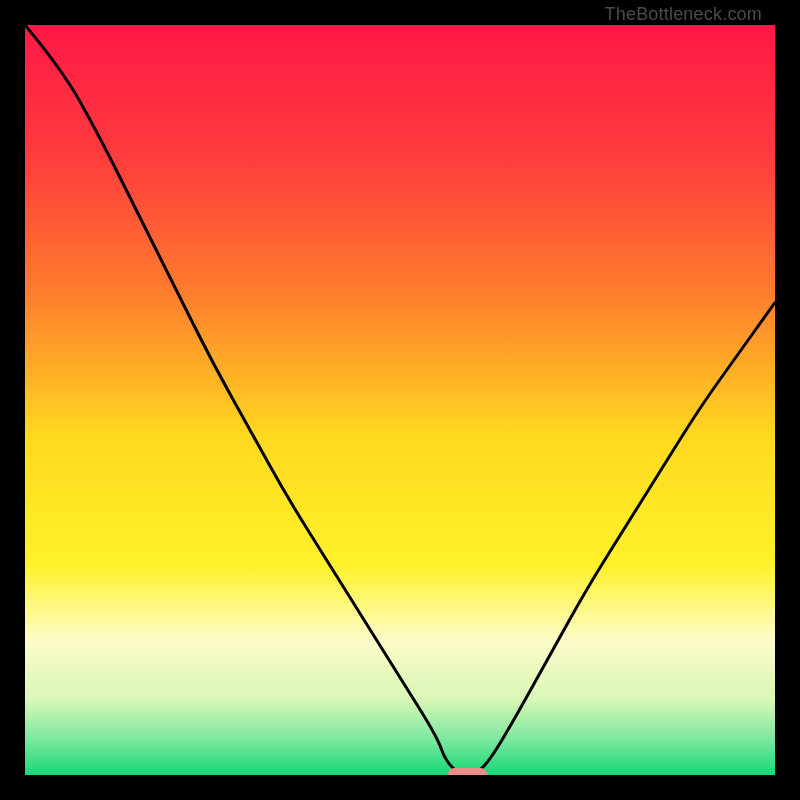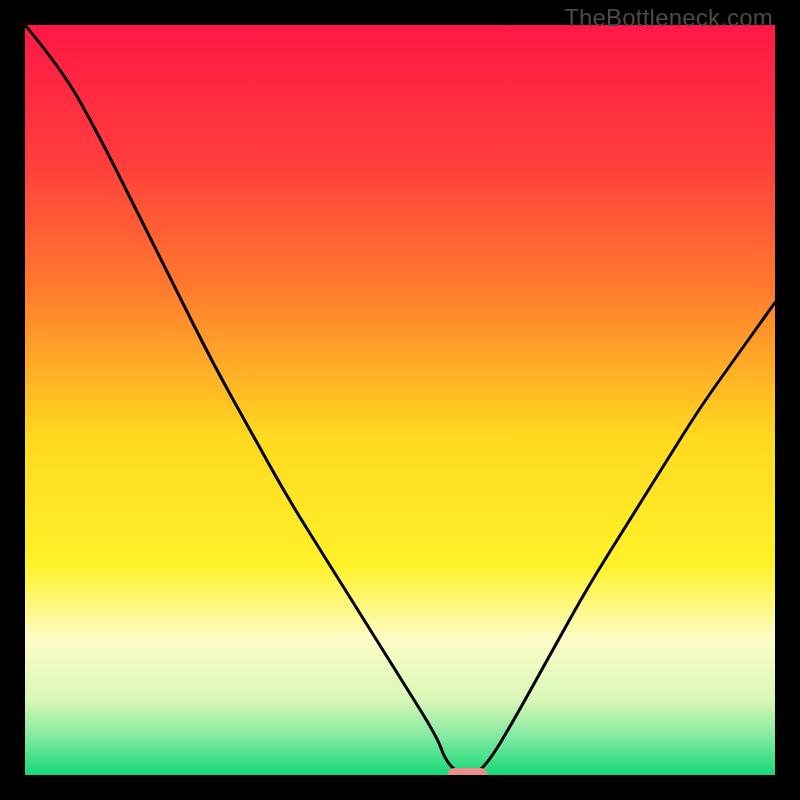--- a/index.html
+++ b/index.html
@@ -22,23 +22,23 @@
   .plot-area {
     position: absolute;
     left: 0;
     top: 0;
     width: 750px;
     height: 750px;
   }
   .watermark {
     position: absolute;
     top: 4px;
-    right: 27px;
+    right: 38px;
     color: #4a4a4a;
-    font-size: 24px;
+    font-size: 18px;
     font-weight: 500;
     letter-spacing: 0.2px;
     z-index: 10;
   }
   svg {
     display: block;
   }
 </style>
 </head>
 <body>

